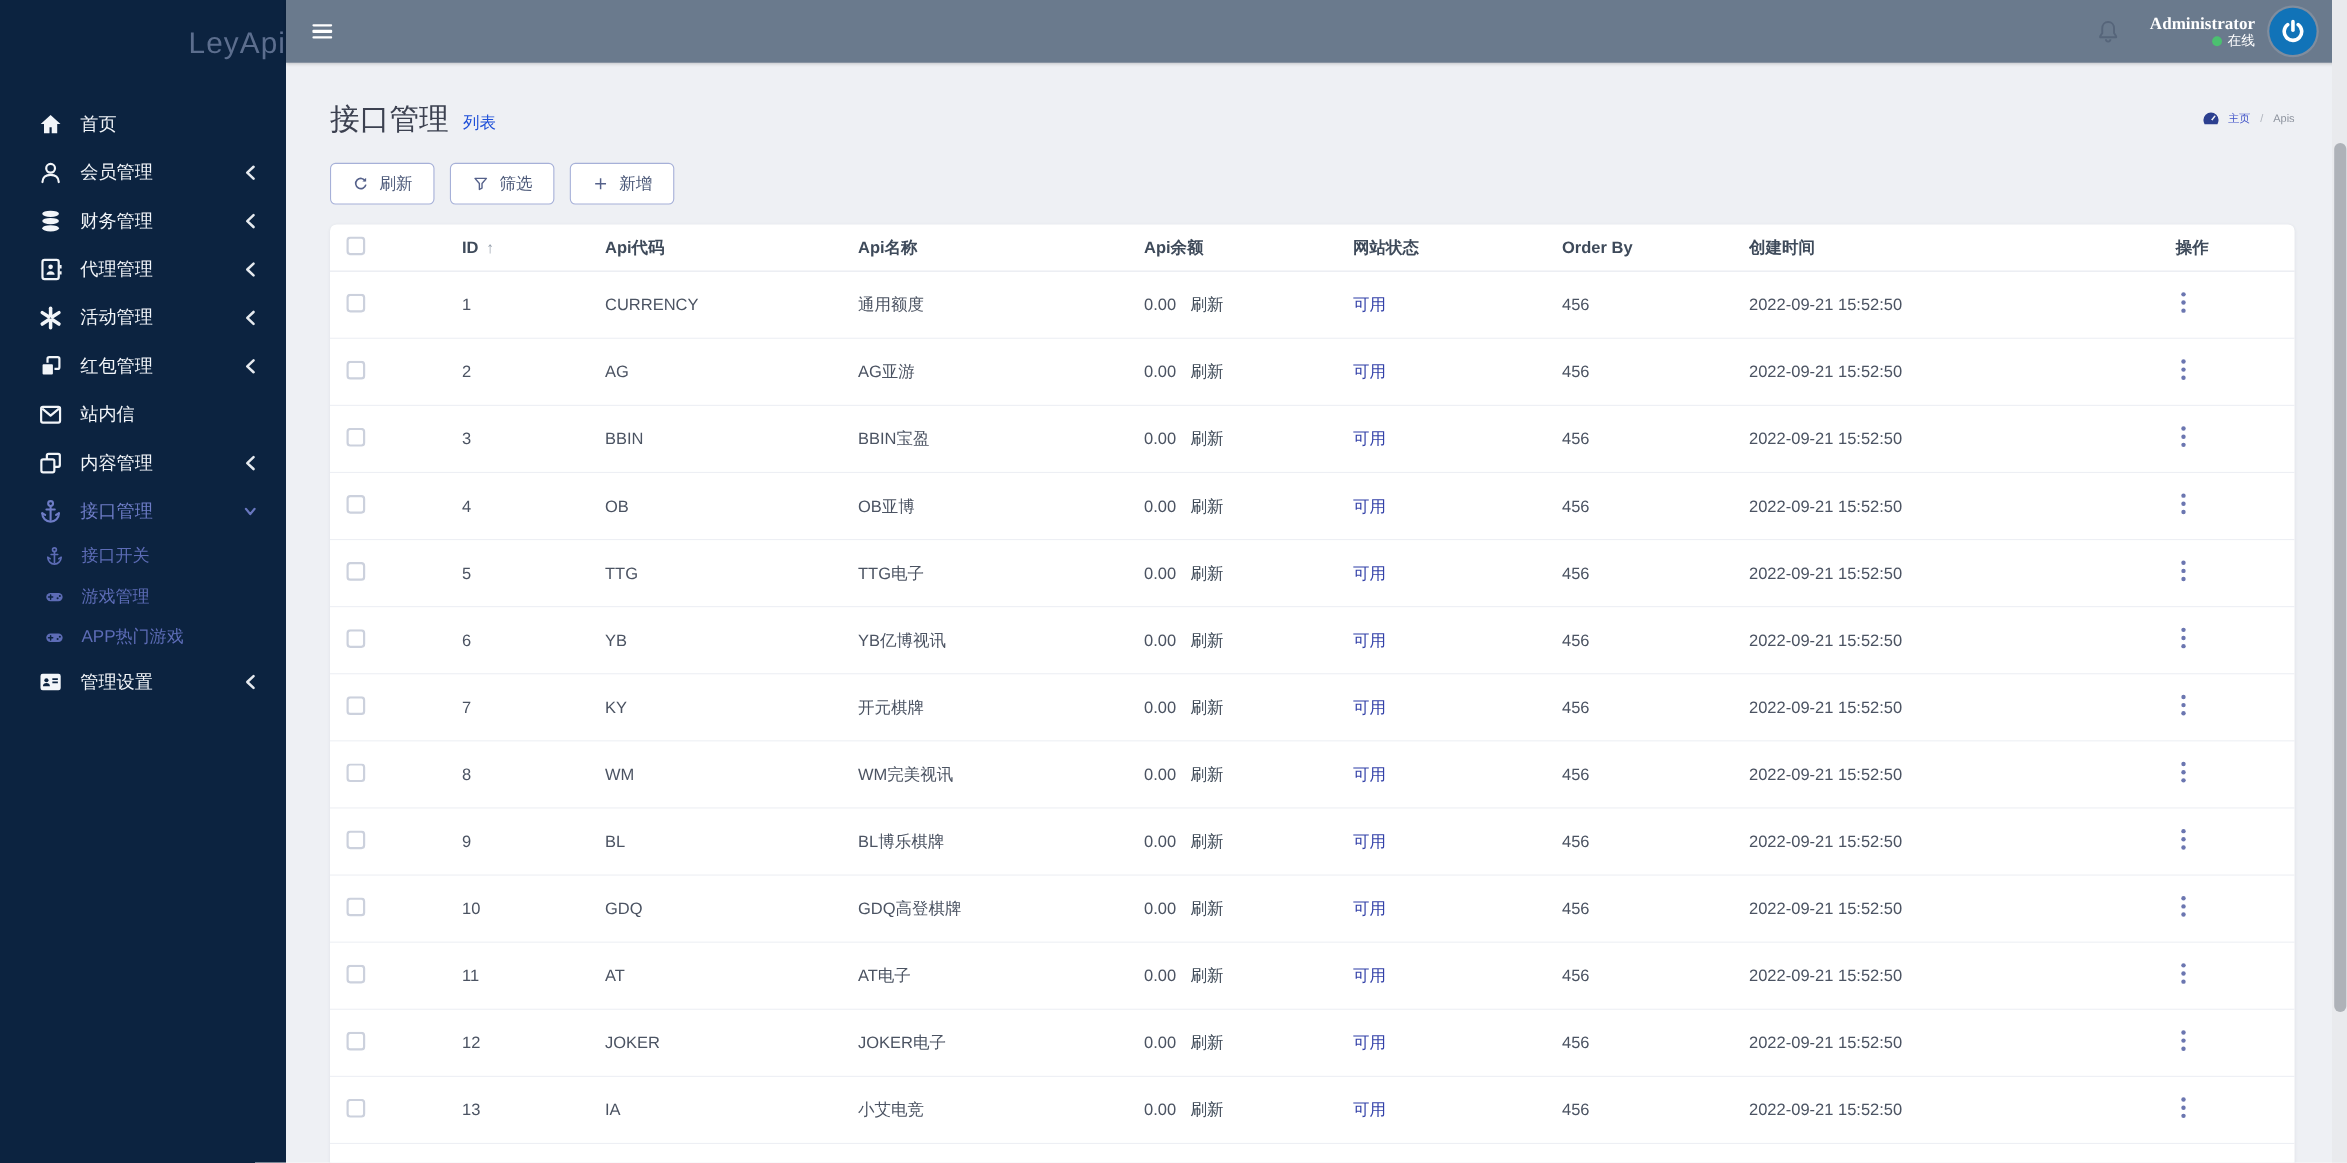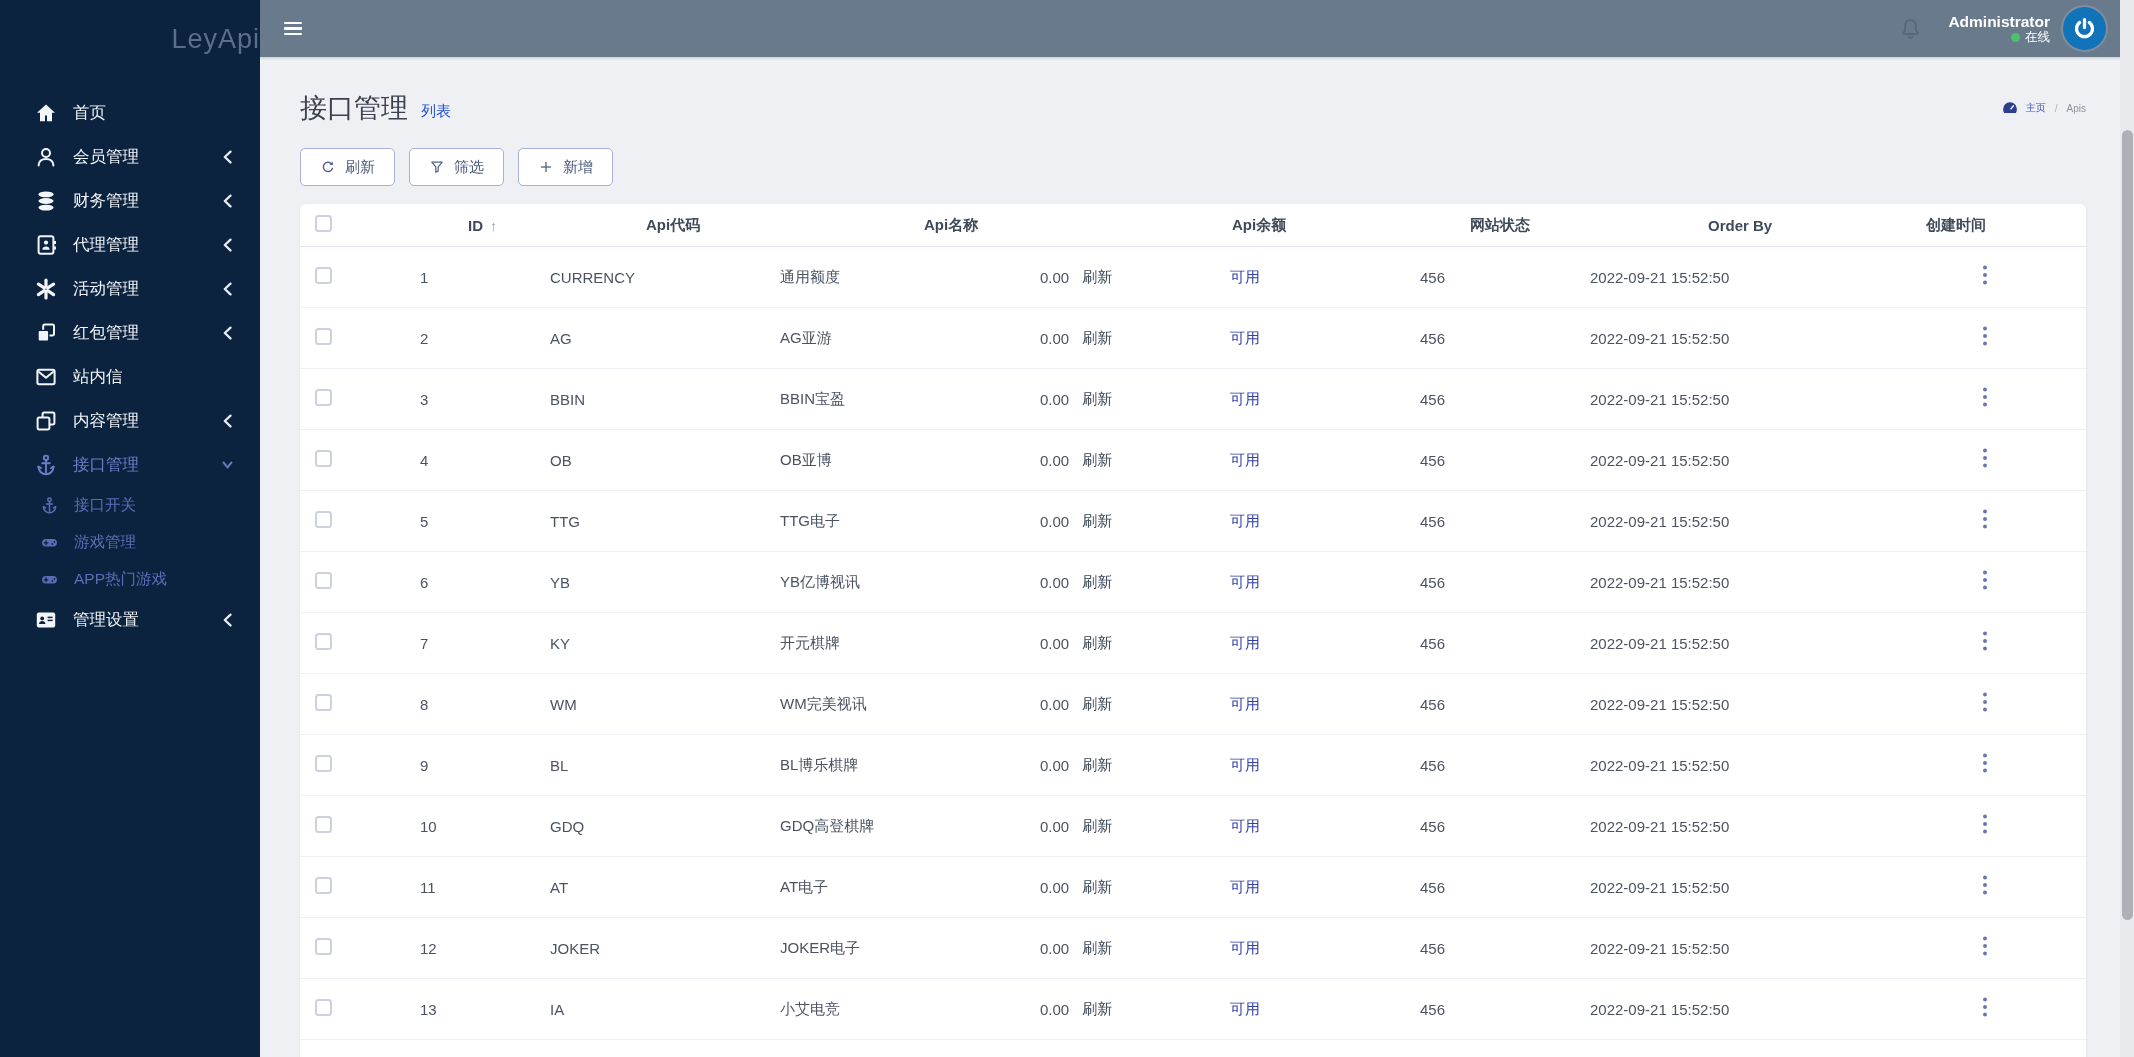--- a/index.html
+++ b/index.html
@@ -43,21 +43,21 @@
   .main { flex: 1; display: flex; flex-direction: column; height: 100%; min-width: 0; }
 
   .topbar {
     height: 57px; flex-shrink: 0;
     background: #6a7a8d; box-shadow: 0 1px 3px rgba(0,0,0,.18);
     display: flex; align-items: center; padding: 0 28px 0 24px;
     position: relative; z-index: 2;
   }
   .hamburger { width: 18px; height: 14px; display: flex; flex-direction: column; justify-content: space-between; cursor: pointer; }
   .hamburger span { display: block; height: 2.8px; background: #fff; border-radius: 1px; }
-  .topbar-right { margin-left: auto; display: flex; align-items: center; }
+  .topbar-right { margin-left: auto; display: flex; align-items: center; font-family: Liberation Serif, serif; }
   .bell { width: 23px; height: 23px; color: #56657a; margin-right: 26px; cursor: pointer; }
   .bell svg { width: 100%; height: 100%; }
   .user-block { text-align: right; color: #fff; margin-right: 13px; cursor: pointer; }
   .user-name { font-size: 15.5px; font-weight: 700; line-height: 17px; }
   .user-status { font-size: 12.5px; line-height: 15px; display: flex; align-items: center; justify-content: flex-end; }
   .dot { width: 9px; height: 9px; border-radius: 50%; background: #4bc070; display: inline-block; margin-right: 5px; }
   .avatar {
     width: 43px; height: 43px; border-radius: 50%; background: #1173b8;
     display: flex; align-items: center; justify-content: center; cursor: pointer;
     box-shadow: 0 0 0 2px rgba(255,255,255,.15);
@@ -92,21 +92,21 @@
   .card {
     margin-top: 18px; background: #fff; border-radius: 6px;
     box-shadow: 0 1px 3px rgba(40,50,80,.08);
     min-height: 900px;
   }
   .grid-row {
     display: grid;
     grid-template-columns: 120px 130px 230px 260px 190px 190px 170px 370px 1fr;
     align-items: center;
   }
-  .thead { height: 43px; border-bottom: 1px solid #e4e7ee; font-size: 15px; font-weight: 700; color: #3e4a5a; gap: 48px; }
+  .thead { height: 43px; border-bottom: 1px solid #e4e7ee; font-size: 15px; font-weight: 700; color: #3e4a5a; }
   .trow { height: 61px; border-bottom: 1px solid #edeff4; font-size: 15px; color: #4b5362; }
   .cell { overflow: hidden; white-space: nowrap; }
   .c-check { padding-left: 15px; }
   .checkbox {
     width: 17px; height: 17px; border: 2px solid #ccd1dd; border-radius: 3.5px;
     background: #fff; display: inline-block; cursor: pointer;
   }
   .sort-arrow { color: #97a0ad; font-size: 14px; margin-left: 7px; }
   .c-balance { display: flex; align-items: center; }
   .refresh-link { margin-left: 13px; color: #3a4654; text-decoration: none; cursor: pointer; }

